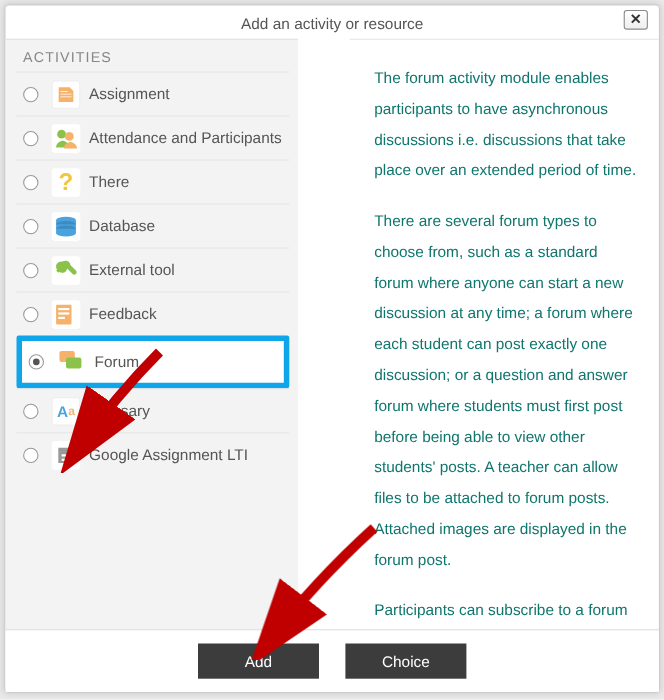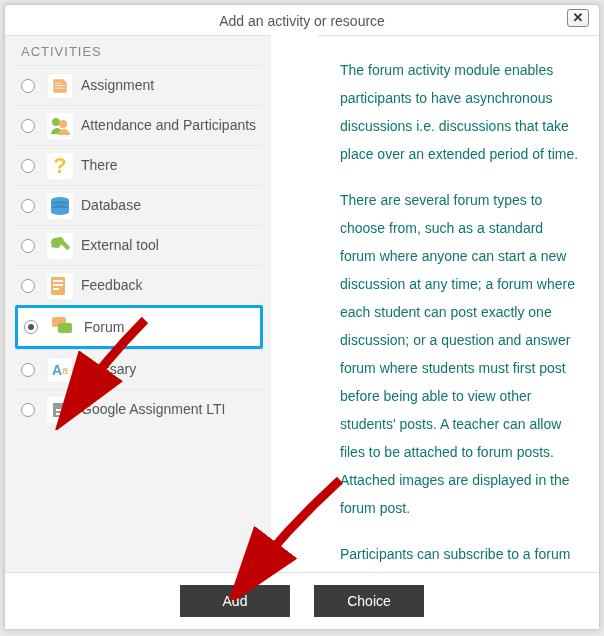--- a/index.html
+++ b/index.html
@@ -70,21 +70,21 @@
     align-items: center;
     gap: 8px;
     padding: 6px 4px 6px 2px;
     border-top: 1px solid #e6e6e6;
     min-height: 40px;
     cursor: pointer;
   }
   .item:first-of-type { border-top: none; }
   .item.selected {
     background: #fff;
-    border: 3px solid #0ea5e9;
+    border: 5px solid #0ea5e9;
     border-radius: 2px;
   }
   .radio {
     flex: none;
     width: 14px;
     height: 14px;
     border: 1px solid #999;
     border-radius: 50%;
     background: #fff;
     margin: 0 4px;

